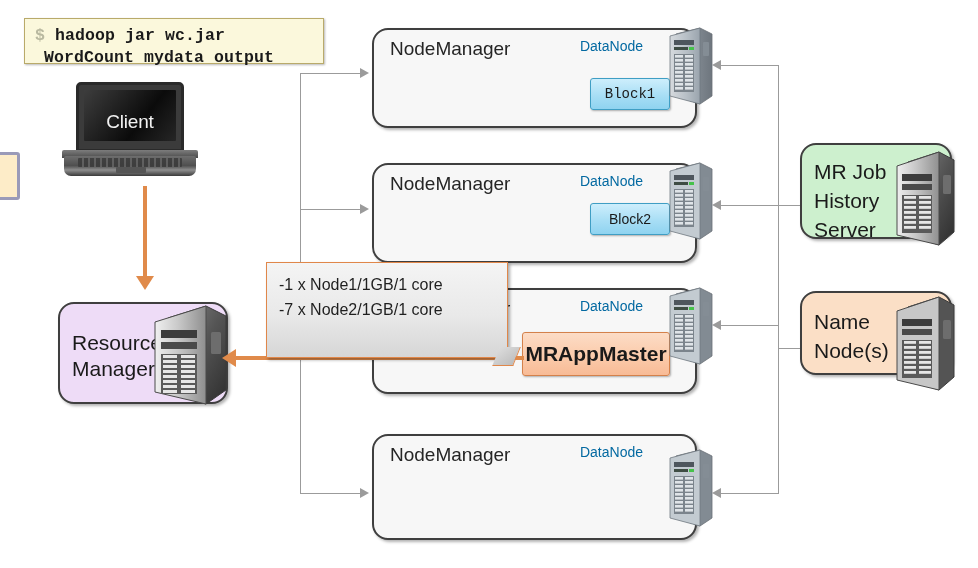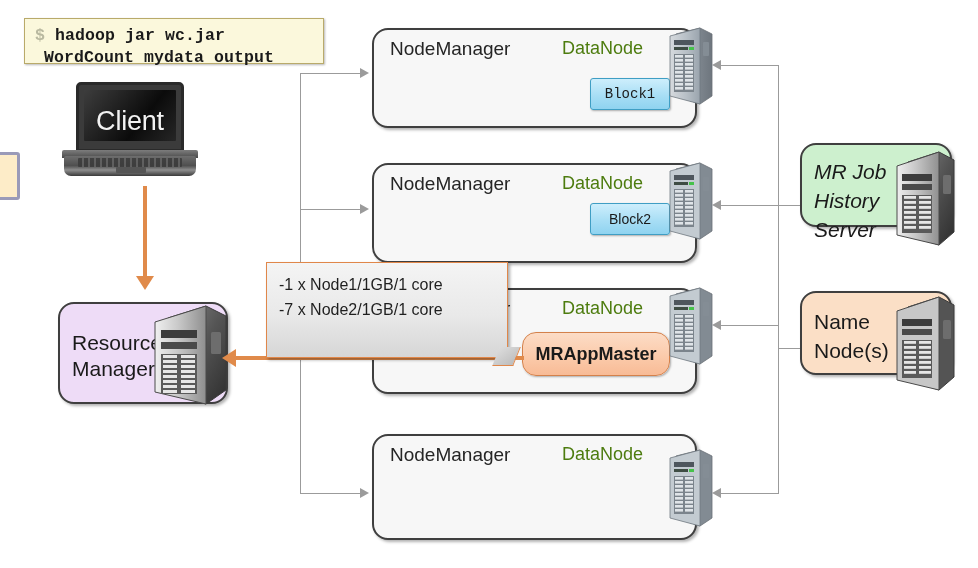--- a/index.html
+++ b/index.html
@@ -58,21 +58,21 @@
     box-sizing: border-box;
   }
   .laptop-screen {
     position: absolute; left: 5px; top: 5px; right: 5px; bottom: 8px;
     background: linear-gradient(128deg, #3d3d3d 0%, #1b1b1b 42%, #0b0b0b 62%, #262626 100%);
     border-radius: 1px;
     display: flex; align-items: center; justify-content: center;
   }
   .laptop-label {
     color: #f2f2f2;
-    font-size: 27px;
+    font-size: 19px;
     font-family: "Liberation Sans", sans-serif;
     letter-spacing: -0.2px;
     margin-top: 12px;
   }
   .laptop-hinge {
     position: absolute; left: 0; top: 68px; width: 136px; height: 8px;
     background: linear-gradient(180deg, #7d7d7d, #4a4a4a);
     border-radius: 2px 2px 0 0;
   }
   .laptop-base {
@@ -97,21 +97,21 @@
     border-radius: 16px;
     box-shadow: 2px 2px 3px rgba(0,0,0,0.30);
   }
   .node-title {
     position: absolute; top: 8px; left: 16px;
     font-size: 19px; color: #252525;
     font-family: "Liberation Sans", sans-serif;
   }
   .node-dn {
     position: absolute; top: 8px; right: 52px;
-    font-size: 18px; color: #4d7c0f;
+    font-size: 14px; color: #0369a1;
     font-family: "Liberation Sans", sans-serif;
     white-space: nowrap;
   }
 
   
   .block-chip {
     position: absolute;
     width: 78px; height: 30px;
     background: linear-gradient(180deg,#cdeefc 0%, #a8def5 55%, #8fd3f0 100%);
     border: 1px solid #3f9ec4;
@@ -120,24 +120,24 @@
     display: flex; align-items: center; justify-content: center;
     font-size: 14px; color: #1a1a1a;
   }
 
   
   .mram-chip {
     position: absolute;
     width: 146px; height: 42px;
     background: linear-gradient(180deg,#fcdcc6 0%, #fbcbab 55%, #f8bb96 100%);
     border: 1px solid #d4814b;
-    border-radius: 14px;
+    border-radius: 3px;
     box-shadow: 1px 1px 2px rgba(0,0,0,0.30);
     display: flex; align-items: center; justify-content: center;
-    font-size: 18px; font-weight: bold; color: #1a1a1a;
+    font-size: 21px; font-weight: bold; color: #1a1a1a;
   }
 
   
   .svcbox {
     border: 2px solid #3f3f3f;
     border-radius: 16px;
     box-shadow: 2px 2px 3px rgba(0,0,0,0.30);
   }
   .svcbox.rm   { background: #eedcf7; }
   .svcbox.mrjh { background: #cdf0ce; }
@@ -458,21 +458,21 @@
           <rect x="29" y="76" width="14" height="3"></rect>
         <rect x="11" y="81" width="14" height="3"></rect>
           <rect x="29" y="81" width="14" height="3"></rect>
         <rect x="11" y="86" width="14" height="3"></rect>
           <rect x="29" y="86" width="14" height="3"></rect>
       </g>
       <rect x="59" y="28" width="10" height="22" rx="1.5" fill="#6d6d6d"></rect>
     </svg>
   </div>
 
-  <div class="abs svcbox mrjh" style="left:800px; top:143px; width:152px; height:84px;font-style:italic;">
+  <div class="abs svcbox mrjh" style="left:800px; top:143px; width:152px; height:96px;">
     <span class="svc-label" style="left:12px; top:14px;">MR Job</span>
     <span class="svc-label" style="left:12px; top:43px;">History</span>
     <span class="svc-label" style="left:12px; top:72px;">Server</span>
   </div>
   <div class="server" style="left:895px; top:150px;">
     <svg width="62" height="106" viewBox="0 0 62 106" xmlns="http://www.w3.org/2000/svg">
       <defs>
         <linearGradient id="jhf" x1="0" y1="0" x2="1" y2="0">
           <stop offset="0" stop-color="#efefef"></stop>
             <stop offset="0.45" stop-color="#c7c7c7"></stop>

